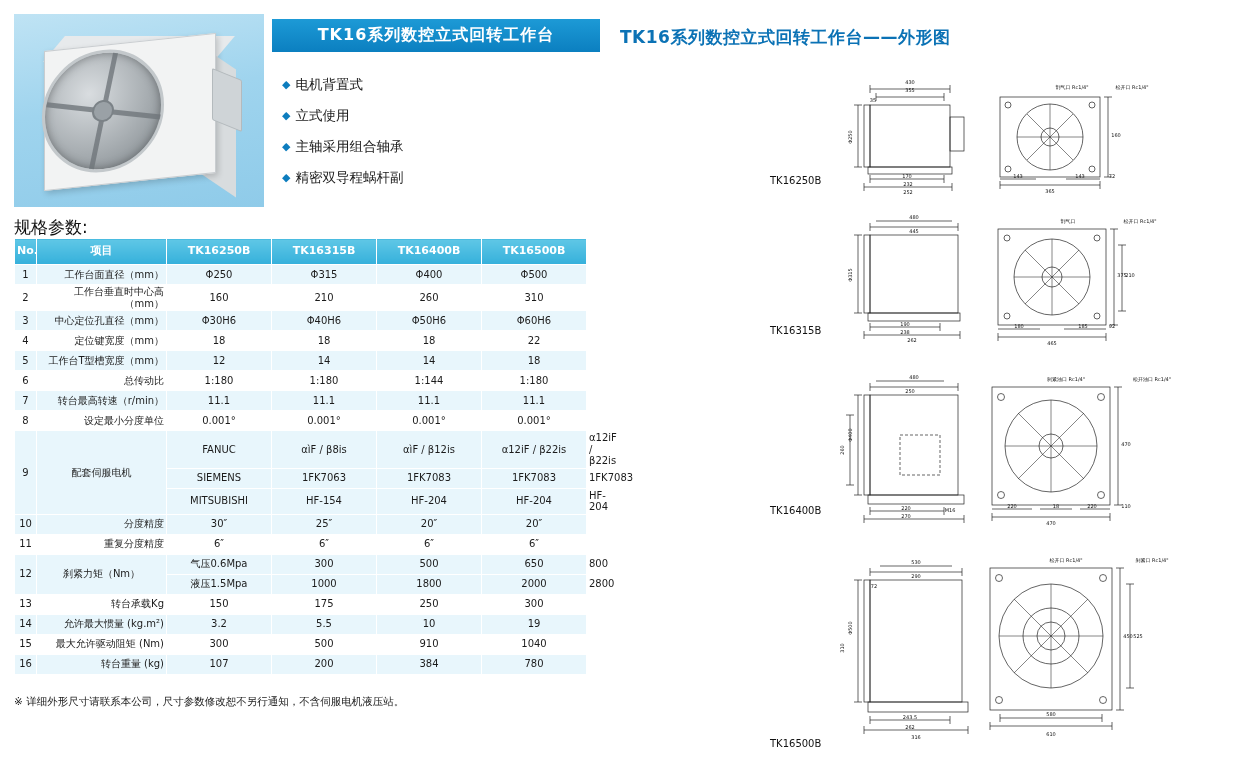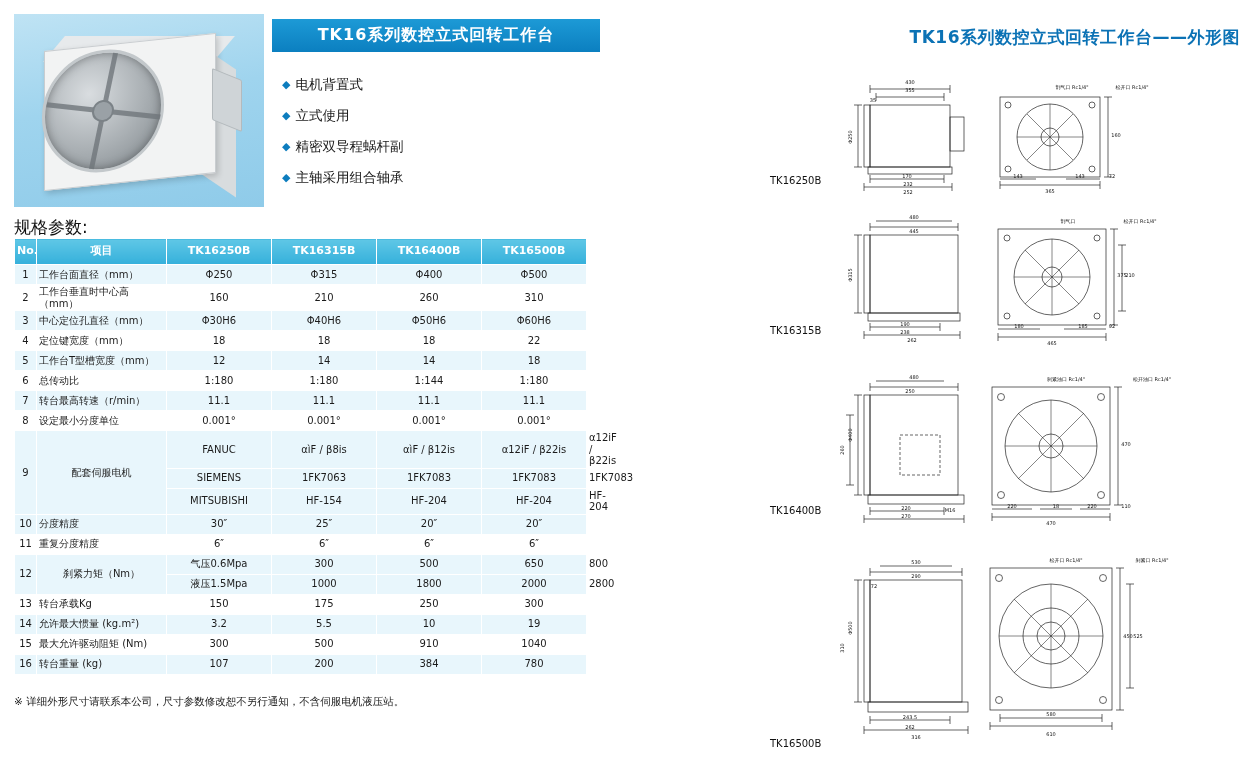--- a/index.html
+++ b/index.html
@@ -151,40 +151,40 @@
     background: #3fb8e0;
     background: linear-gradient(180deg,#5fc7e6 0%, #35b0db 100%);
     color: #ffffff;
     font-weight: bold;
     height: 26px;
     font-size: 11px;
   }
   table.spec tbody tr.odd td { background: #e8f6fc; }
   table.spec tbody tr.even td { background: #ffffff; }
   table.spec td.idx { width: 22px; }
-  table.spec td.item { width: 130px; text-align: left; margin-left: 36px; }
+  table.spec td.item { width: 130px; text-align: right; margin-left: 36px; }
   table.spec td.val { width: 100px; }
   td.sub-l { text-align: center; }
   .note {
     position: absolute;
     left: 14px; top: 695px;
     font-size: 10.5px;
     color: #222;
   }
   
   .right-panel {
     position: absolute;
     left: 620px; top: 0;
     width: 620px; height: 781px;
   }
   .right-title {
     position: absolute;
     left: 0; top: 26px;
     width: 620px;
-    text-align: right;
+    text-align: left;
     font-size: 17px;
     font-weight: bold;
     color: #0b72b5;
     letter-spacing: .5px;
   }
   .dwg-block { position: absolute; left: 0; width: 620px; }
   .dwg-label {
     position: absolute;
     left: 150px;
     font-size: 10px;
@@ -211,22 +211,22 @@
         <div class="slot" style="transform:rotate(282deg)"></div>
         <div class="mach-hub"></div>
       </div>
     </div>
 
     <div class="title-bar">TK16系列数控立式回转工作台</div>
 
     <div class="feature-list">
       <div class="feature-item"><span class="bullet">◆</span><span>电机背置式</span></div>
       <div class="feature-item"><span class="bullet">◆</span><span>立式使用</span></div>
+      <div class="feature-item"><span class="bullet">◆</span><span>主轴采用组合轴承</span></div>
       <div class="feature-item"><span class="bullet">◆</span><span>精密双导程蜗杆副</span></div>
-      <div class="feature-item"><span class="bullet">◆</span><span>主轴采用组合轴承</span></div>
     </div>
 
     <div class="spec-label">规格参数:</div>
 
     <table class="spec">
       <thead>
         <tr>
           <th style="width:22px">No.</th>
           <th style="width:130px">项目</th>
           <th style="width:105px">TK16250B</th>

